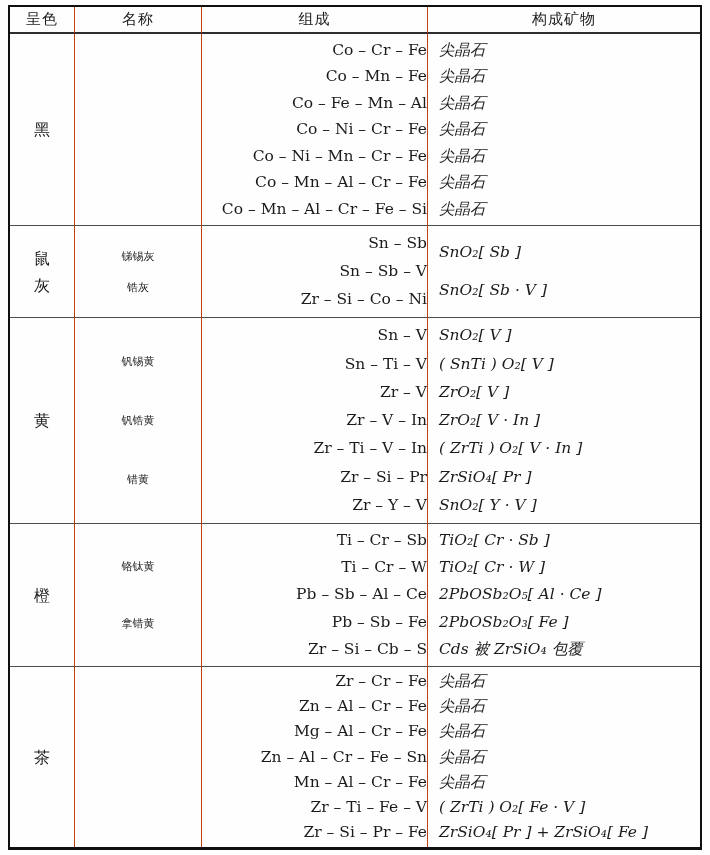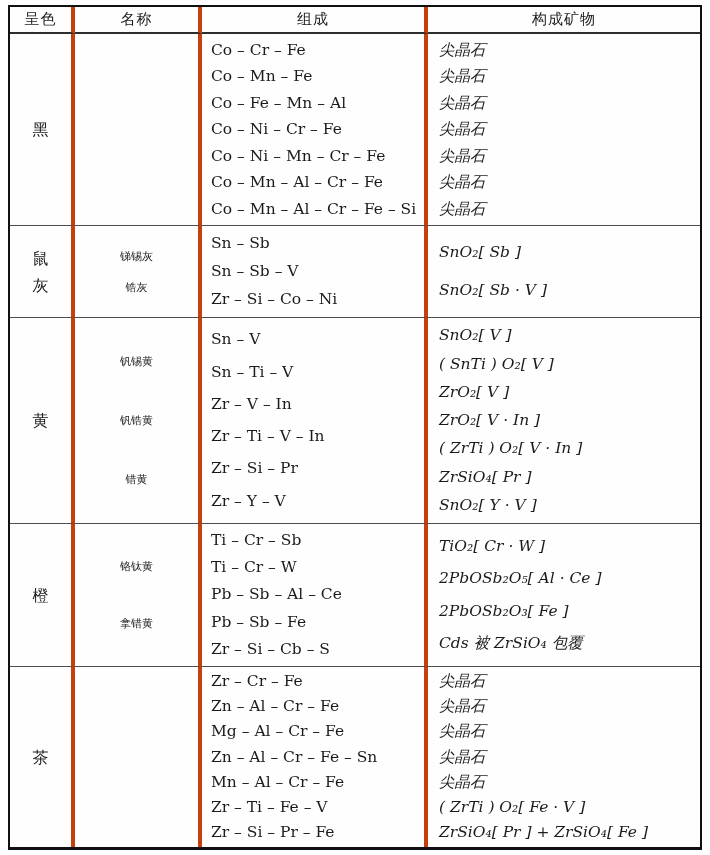--- a/index.html
+++ b/index.html
@@ -26,21 +26,21 @@
     border-bottom-width: 3px;
     display: grid;
     grid-template-columns: 65px 127px 226px 1fr;
     grid-template-rows: 27px 192px 92px 206px 143px 1fr;
     background: #fefefe;
   }
   .cell {
     box-sizing: border-box;
     overflow: hidden;
   }
-  .br { border-right: 4px solid #c2410c; }
+  .br { border-right: 1px solid #c2410c; text-align: right; }
   .bb { border-bottom: 1px solid #4d4d4d; }
   .hcell {
     display: flex;
     align-items: center;
     justify-content: center;
     border-bottom: 2px solid #2e2e2e;
     font-size: 15px;
     letter-spacing: 1px;
     font-family: "DejaVu Serif", "Liberation Serif", serif;
   }
@@ -139,20 +139,21 @@
         <div>黄</div>
       </div>
       <div class="cell c-name br bb">
         <div class="name-line">钒锡黄</div>
         <div class="name-line">钒锆黄</div>
         <div class="name-line">错黄</div>
       </div>
       <div class="cell c-comp br bb">
         <div class="line">Sn – V</div>
         <div class="line">Sn – Ti – V</div>
+        <div class="line">Zr – V</div>
         <div class="line">Zr – V – In</div>
         <div class="line">Zr – Ti – V – In</div>
         <div class="line">Zr – Si – Pr</div>
         <div class="line">Zr – Y – V</div>
       </div>
       <div class="cell c-min bb">
         <div class="line">SnO₂[ V ]</div>
         <div class="line">( SnTi ) O₂[ V ]</div>
         <div class="line">ZrO₂[ V ]</div>
         <div class="line">ZrO₂[ V · In ]</div>
@@ -168,20 +169,21 @@
         <div class="name-line">拿错黄</div>
       </div>
       <div class="cell c-comp br bb">
         <div class="line">Ti – Cr – Sb</div>
         <div class="line">Ti – Cr – W</div>
         <div class="line">Pb – Sb – Al – Ce</div>
         <div class="line">Pb – Sb – Fe</div>
         <div class="line">Zr – Si – Cb – S</div>
       </div>
       <div class="cell c-min bb">
+        <div class="line">TiO₂[ Cr · Sb ]</div>
         <div class="line">TiO₂[ Cr · W ]</div>
         <div class="line">2PbOSb₂O₅[ Al · Ce ]</div>
         <div class="line">2PbOSb₂O₃[ Fe ]</div>
         <div class="line">Cds 被 ZrSiO₄ 包覆</div>
       </div>
       <div class="cell c-color br">
         <div>茶</div>
       </div>
       <div class="cell c-name br"></div>
       <div class="cell c-comp br">

